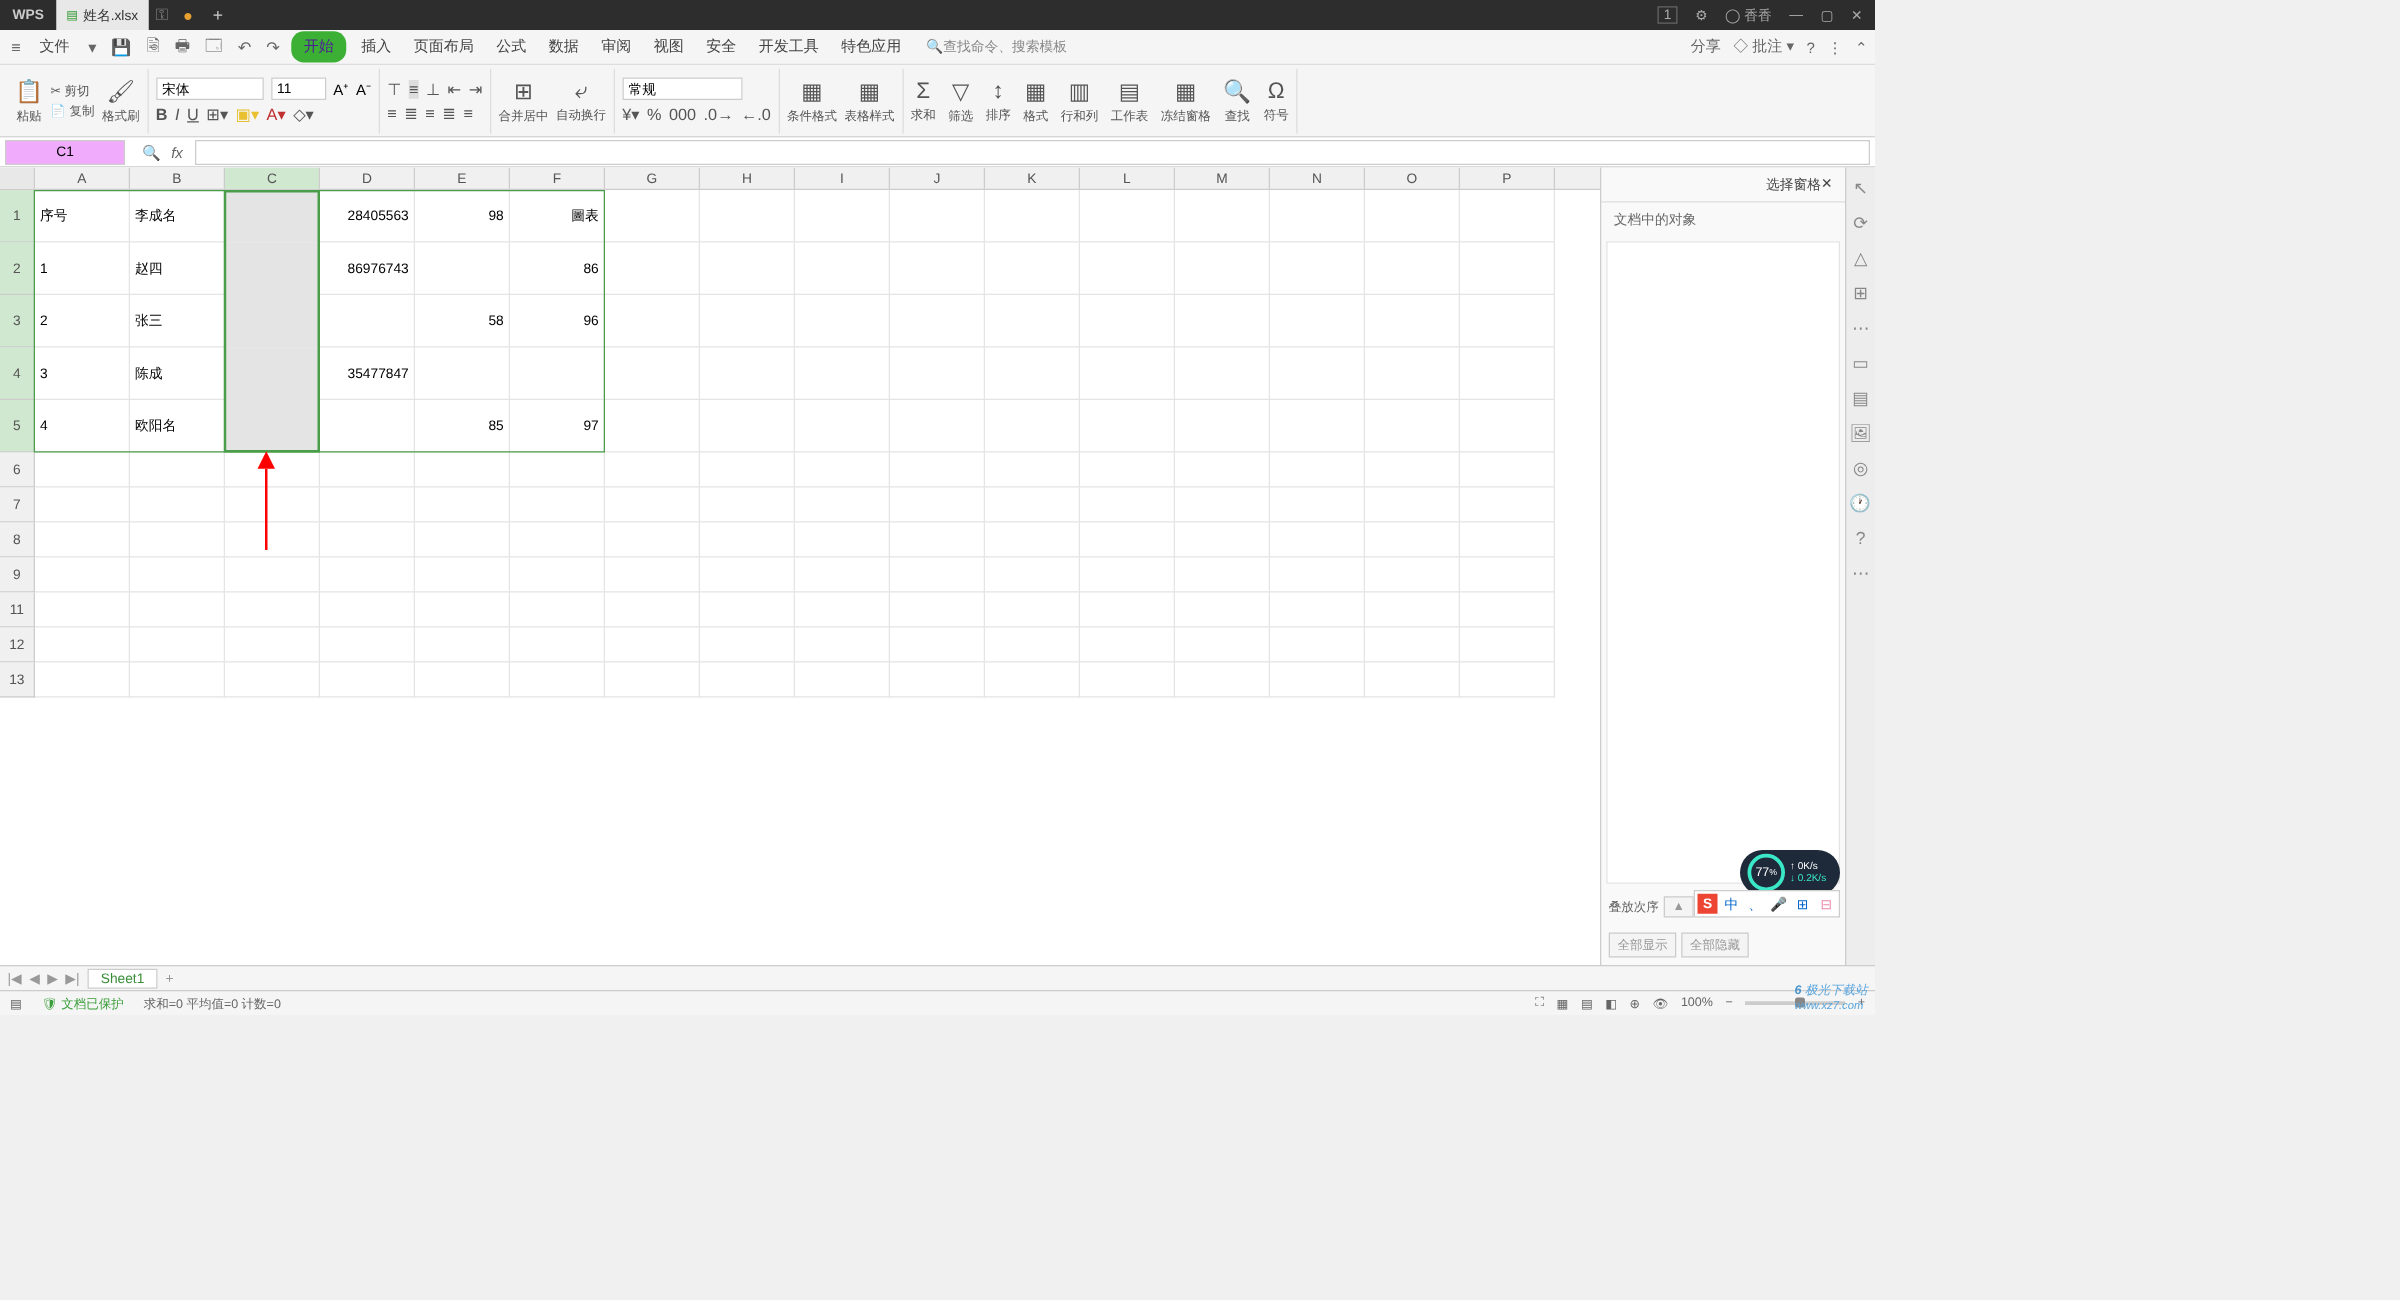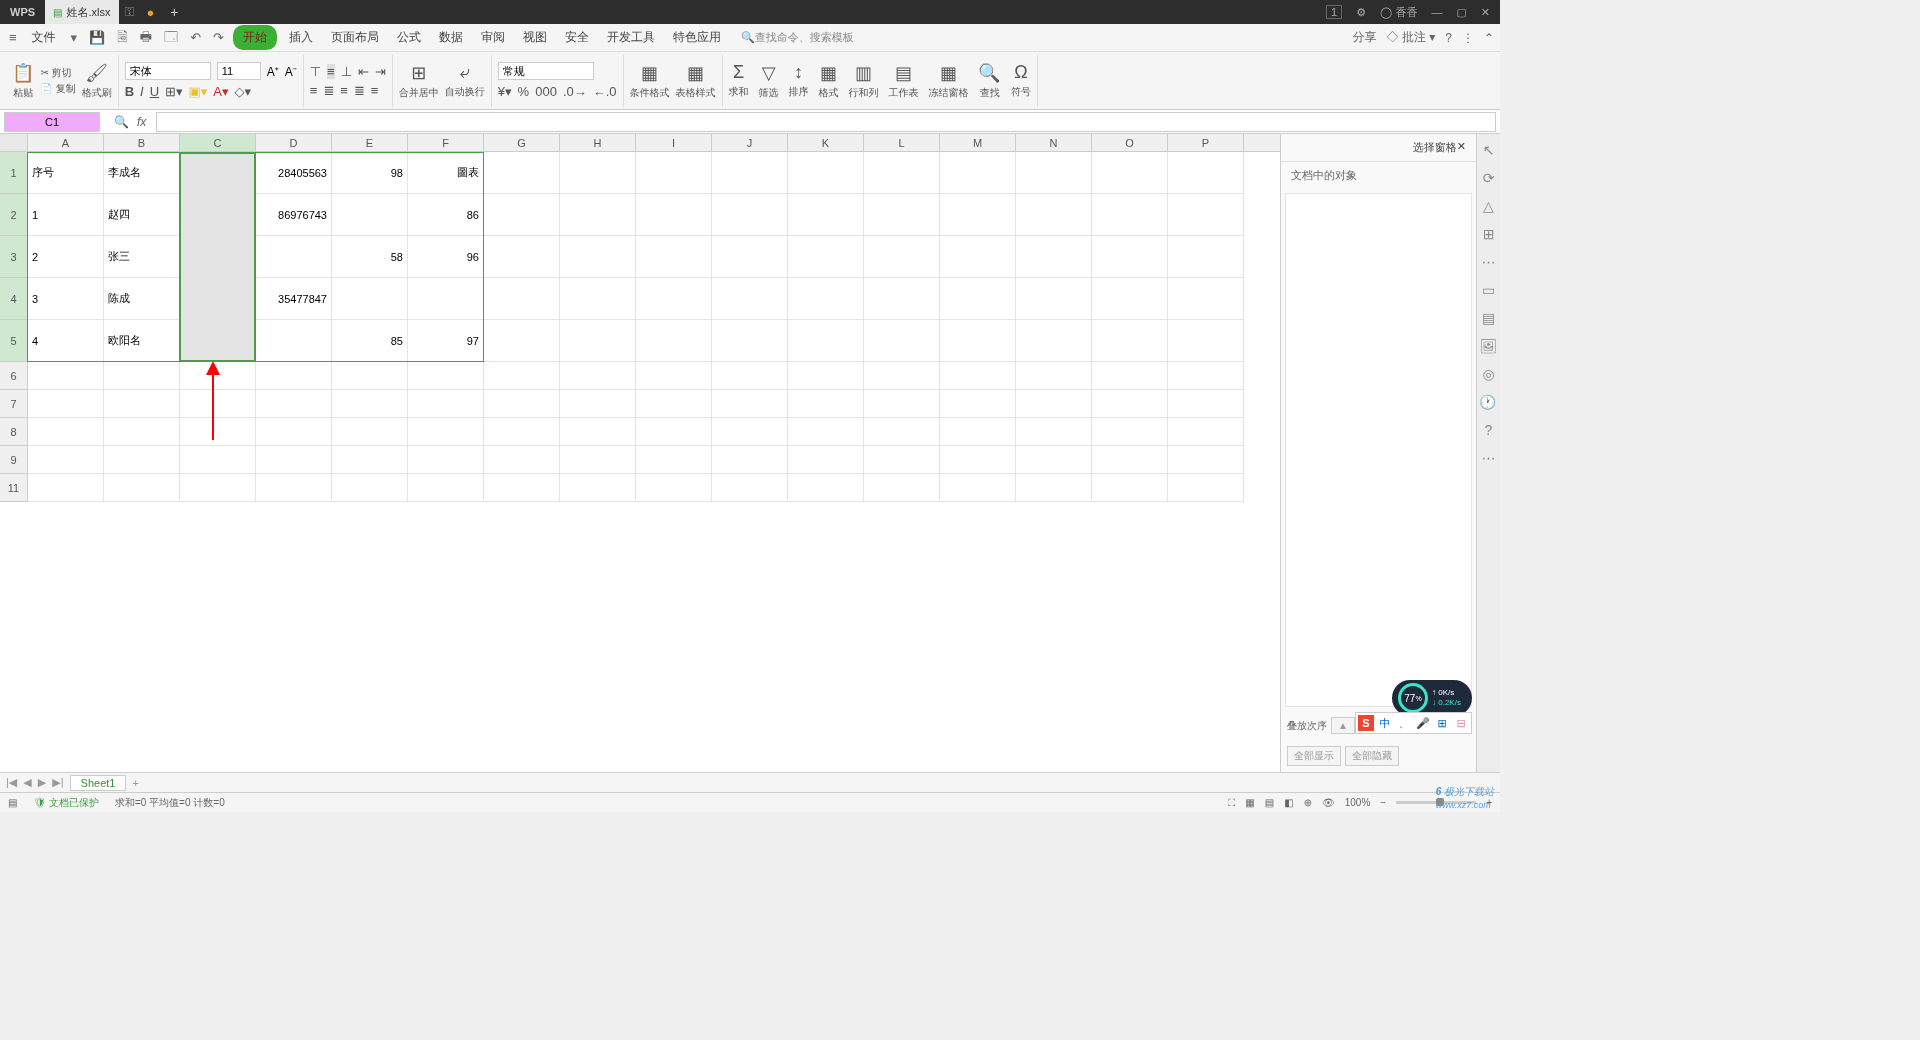--- a/index.html
+++ b/index.html
@@ -12,21 +12,21 @@
 .tab .icon-xls { color: #3a9e3a; font-size: 10px; }
 .tab-indicator { color: #888; padding: 0 6px; font-size: 13px; }
 .tab-plus { color: #ccc; padding: 0 10px; font-size: 14px; }
 .titlebar-right { margin-left: auto; display: flex; gap: 14px; padding-right: 10px; align-items: center; }
 .titlebar-right span { color: #aaa; font-size: 11px; }
 
 
 .menubar { height: 28px; background: #f5f5f5; border-bottom: 1px solid #ddd; display: flex; align-items: center; padding: 0 6px; gap: 2px; }
 .menubar .mb-left { display: flex; align-items: center; gap: 6px; }
 .menubar .mb-item { padding: 2px 6px; font-size: 12px; color: #444; cursor: pointer; }
-.menubar .mb-item.active { background: #3cb034; color: #7f1d1d; border-radius: 10px; padding: 4px 10px; }
+.menubar .mb-item.active { background: #3cb034; color: #4c1d95; border-radius: 10px; padding: 4px 10px; }
 .menubar .icn { color: #666; font-size: 13px; padding: 0 3px; }
 .search-box { display: flex; align-items: center; color: #888; font-size: 11px; margin-left: 8px; }
 .mb-right { margin-left: auto; display: flex; gap: 10px; align-items: center; color: #666; font-size: 12px; }
 
 
 .ribbon { height: 58px; background: #f5f5f5; border-bottom: 1px solid #ccc; display: flex; align-items: center; padding: 0 6px; }
 .rib-group { display: flex; flex-direction: column; align-items: center; padding: 0 6px; border-right: 1px solid #ddd; height: 52px; justify-content: center; }
 .rib-label { font-size: 10px; color: #555; margin-top: 2px; }
 .rib-big-icon { font-size: 18px; color: #555; }
 .rib-row { display: flex; gap: 6px; align-items: center; }
@@ -496,20 +496,58 @@
           <div class="cell"></div>
           <div class="cell"></div>
           <div class="cell"></div>
           <div class="cell"></div>
           <div class="cell"></div>
           <div class="cell"></div>
           <div class="cell"></div>
           <div class="cell"></div>
           <div class="cell"></div>
         </div>
+        <div class="row small">
+          <div class="rowh">12</div>
+          <div class="cell"></div>
+          <div class="cell"></div>
+          <div class="cell"></div>
+          <div class="cell right"></div>
+          <div class="cell right"></div>
+          <div class="cell right"></div>
+          <div class="cell"></div>
+          <div class="cell"></div>
+          <div class="cell"></div>
+          <div class="cell"></div>
+          <div class="cell"></div>
+          <div class="cell"></div>
+          <div class="cell"></div>
+          <div class="cell"></div>
+          <div class="cell"></div>
+          <div class="cell"></div>
+        </div>
+        <div class="row small">
+          <div class="rowh">13</div>
+          <div class="cell"></div>
+          <div class="cell"></div>
+          <div class="cell"></div>
+          <div class="cell right"></div>
+          <div class="cell right"></div>
+          <div class="cell right"></div>
+          <div class="cell"></div>
+          <div class="cell"></div>
+          <div class="cell"></div>
+          <div class="cell"></div>
+          <div class="cell"></div>
+          <div class="cell"></div>
+          <div class="cell"></div>
+          <div class="cell"></div>
+          <div class="cell"></div>
+          <div class="cell"></div>
+        </div>
       </div>
     <div class="data-border"></div>
     <div class="active-cell-marker"></div>
     <div class="arrow">
       <div class="arrow-head"></div>
       <div class="arrow-line"></div>
     </div>
   </div>
   <div class="sidepanel">
     <div class="sp-header">

